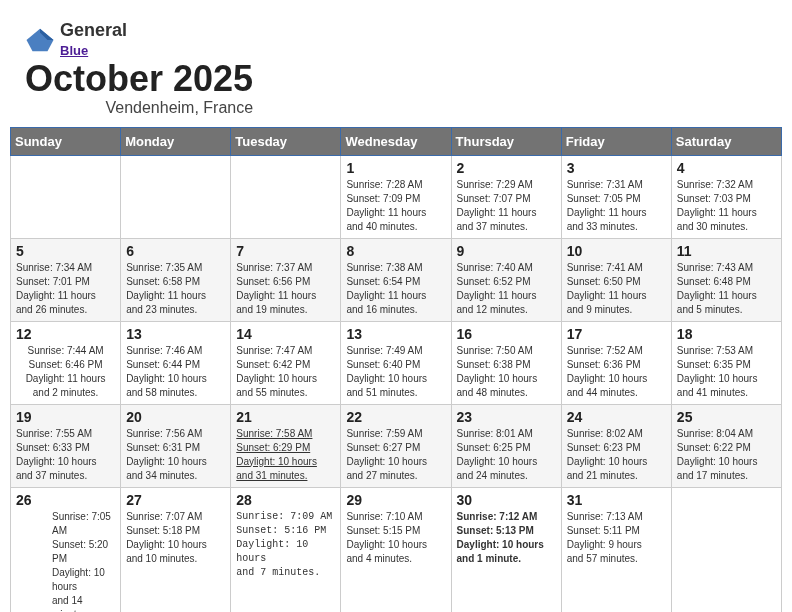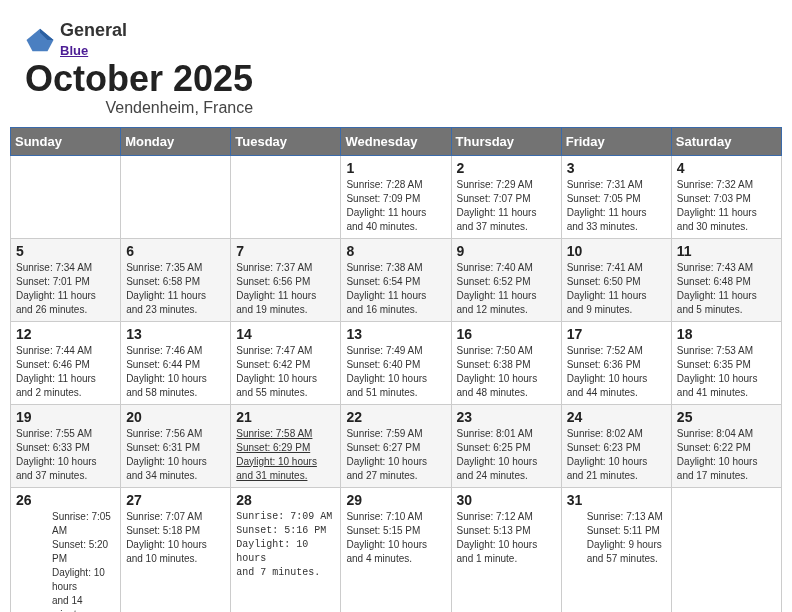--- a/index.html
+++ b/index.html
@@ -193,21 +193,21 @@
           <span class="day-number">11</span>
           <div class="day-info" style="white-space: pre-line;">Sunrise: 7:43 AM
 Sunset: 6:48 PM
 Daylight: 11 hours
 and 5 minutes.</div>
         </td>
       </tr>
       <tr>
         <td>
           <span class="day-number">12</span>
-          <div class="day-info" style="white-space: pre-line;">Sunrise: 7:44 AM
+          <div class="day-info" style="white-space: pre-line; text-align: center;">Sunrise: 7:44 AM
 Sunset: 6:46 PM
 Daylight: 11 hours
 and 2 minutes.</div>
         </td>
         <td>
           <span class="day-number">13</span>
           <div class="day-info" style="white-space: pre-line;">Sunrise: 7:46 AM
 Sunset: 6:44 PM
 Daylight: 10 hours
 and 58 minutes.</div>
@@ -323,28 +323,28 @@
         </td>
         <td>
           <span class="day-number">29</span>
           <div class="day-info" style="white-space: pre-line;">Sunrise: 7:10 AM
 Sunset: 5:15 PM
 Daylight: 10 hours
 and 4 minutes.</div>
         </td>
         <td>
           <span class="day-number">30</span>
-          <div class="day-info" style="white-space: pre-line;">Sunrise: 7:12 AM
+          <div class="day-info" style="white-space: pre-line; font-weight: bold;">Sunrise: 7:12 AM
 Sunset: 5:13 PM
 Daylight: 10 hours
 and 1 minute.</div>
         </td>
         <td>
           <span class="day-number">31</span>
-          <div class="day-info" style="white-space: pre-line; margin-left: 20px;">Sunrise: 7:13 AM
+          <div class="day-info" style="white-space: pre-line;">Sunrise: 7:13 AM
 Sunset: 5:11 PM
 Daylight: 9 hours
 and 57 minutes.</div>
         </td>
         <td class="empty-cell"></td>
       </tr>
     </tbody>
 </table>
 
 </body></html>

